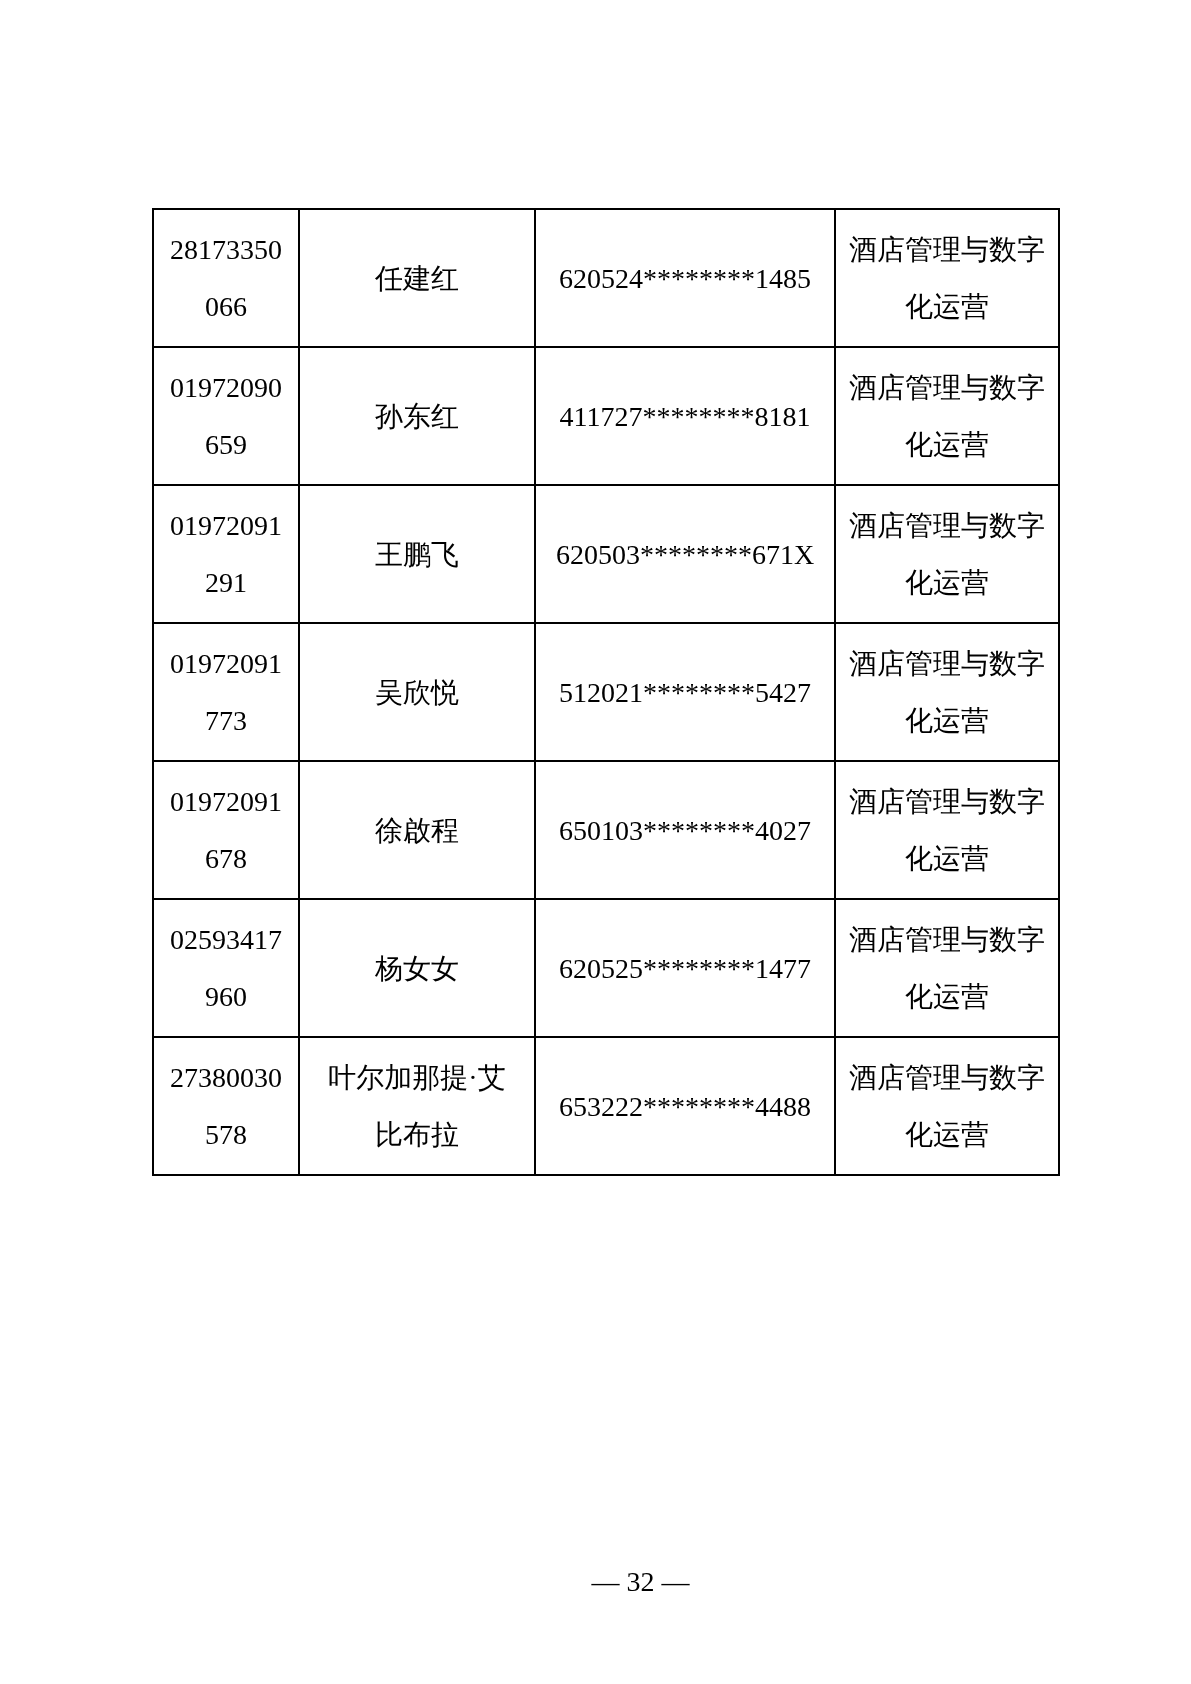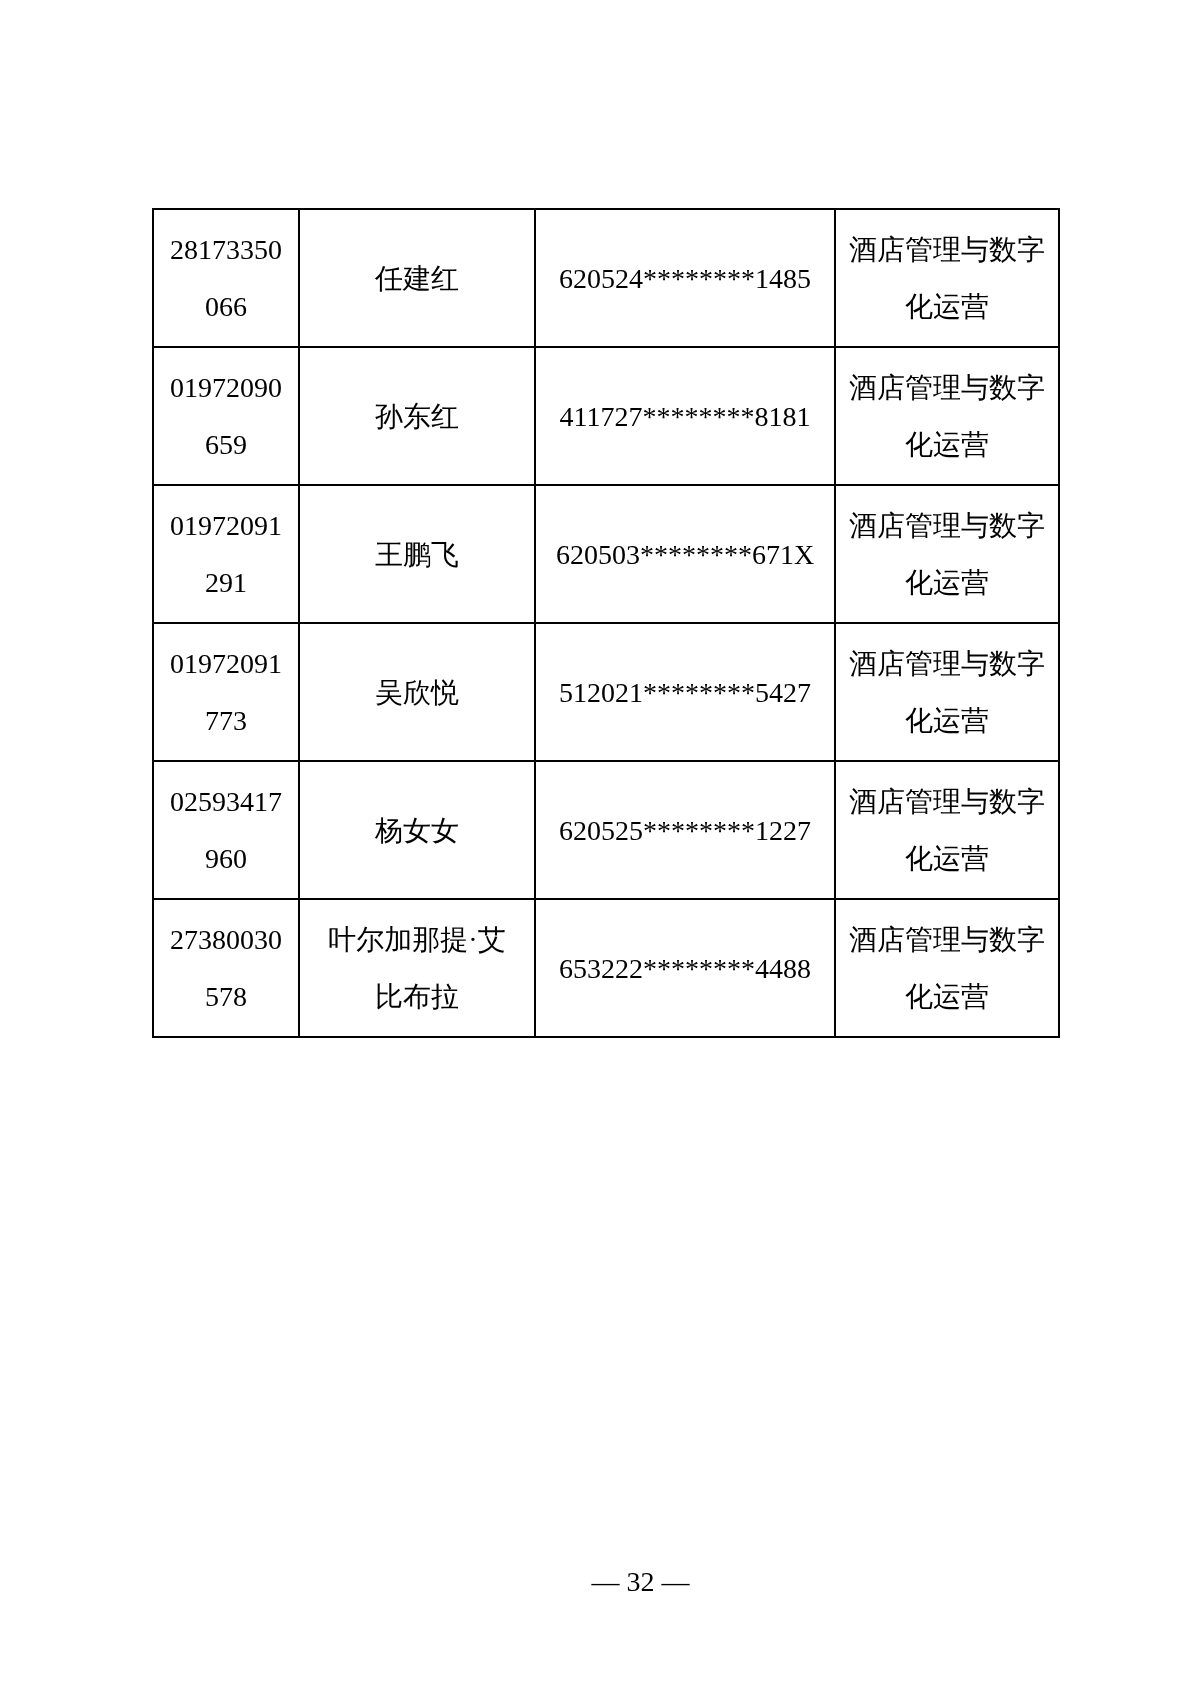--- a/index.html
+++ b/index.html
@@ -98,23 +98,29 @@
           <td class="col-id">620503********671X</td>
           <td class="col-major">酒店管理与数字化运营</td>
         </tr>
         <tr>
           <td class="col-candidate">01972091773</td>
           <td class="col-name">吴欣悦</td>
           <td class="col-id">512021********5427</td>
           <td class="col-major">酒店管理与数字化运营</td>
         </tr>
         <tr>
+          <td class="col-candidate">01972091678</td>
+          <td class="col-name">徐啟程</td>
+          <td class="col-id">650103********4027</td>
+          <td class="col-major">酒店管理与数字化运营</td>
+        </tr>
+        <tr>
           <td class="col-candidate">02593417960</td>
           <td class="col-name">杨女女</td>
-          <td class="col-id">620525********1227</td>
+          <td class="col-id">620525********1477</td>
           <td class="col-major">酒店管理与数字化运营</td>
         </tr>
         <tr>
           <td class="col-candidate">27380030578</td>
           <td class="col-name">叶尔加那提·艾比布拉</td>
           <td class="col-id">653222********4488</td>
           <td class="col-major">酒店管理与数字化运营</td>
         </tr>
       </tbody>
   </table>

